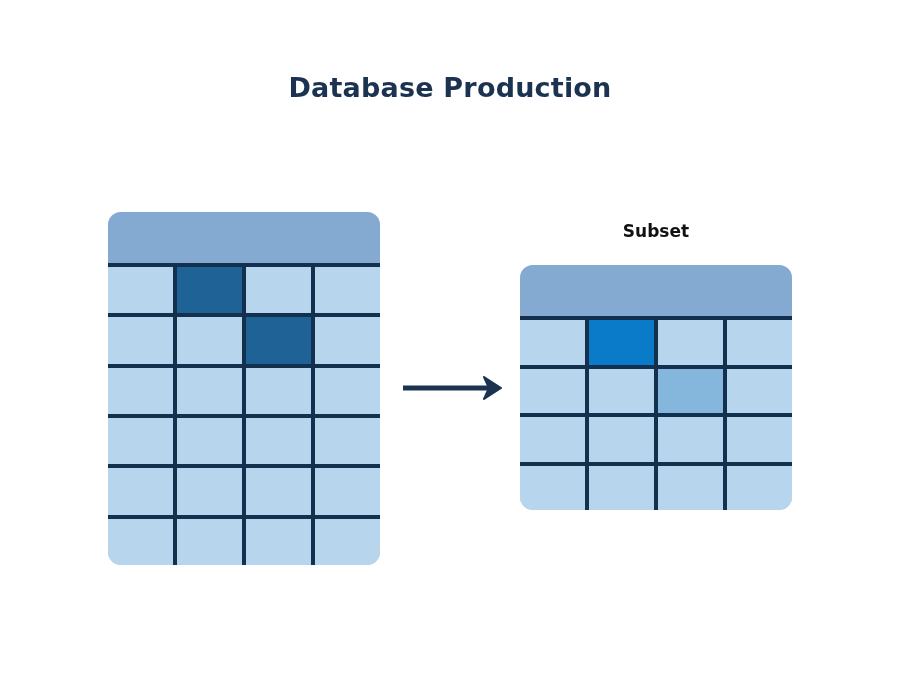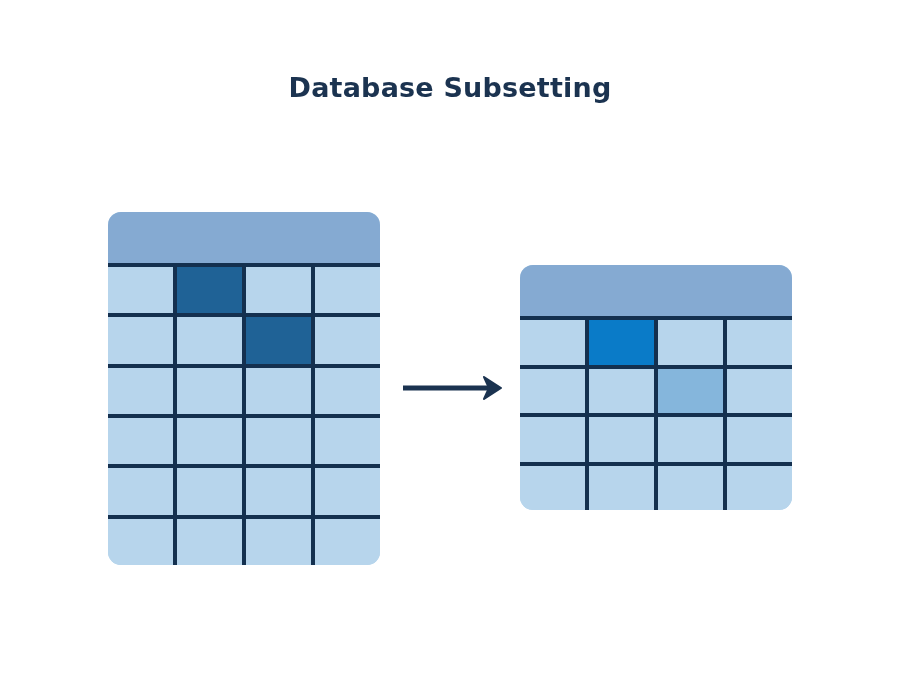--- a/index.html
+++ b/index.html
@@ -121,21 +121,21 @@
     top: 372px;
     width: 110px;
     height: 32px;
   }
 </style>
 </head>
 <body>
 
 <div id="stage">
 
-  <div class="title">Database Subsetting</div>
+  <div class="title">Database Production</div>
 
 
   <div class="db-table production">
     <div class="table-header-band"></div>
     <div class="grid" id="production-grid">
         <div class="grid-row" style="height: 16.6667%;">
           <div class="grid-cell" style="background: rgb(183, 213, 236);"></div>
           <div class="grid-cell" style="background: rgb(31, 98, 150);"></div>
           <div class="grid-cell" style="background: rgb(183, 213, 236);"></div>
           <div class="grid-cell" style="background: rgb(183, 213, 236);"></div>
@@ -173,20 +173,21 @@
       </div>
   </div>
 
   <div class="arrow">
     <svg width="110" height="32" viewBox="0 0 110 32">
       <line x1="5" y1="16" x2="92" y2="16" stroke="#1b3350" stroke-width="5" stroke-linecap="butt"></line>
       <path d="M 86 5 L 103 16 L 86 27 L 91 16 Z" fill="#1b3350" stroke="#1b3350" stroke-width="2" stroke-linejoin="round"></path>
     </svg>
   </div>
 
+  <div class="caption caption-subset">Subset</div>
 
   <div class="db-table subset">
     <div class="table-header-band"></div>
     <div class="grid" id="subset-grid">
         <div class="grid-row" style="height: 25%;">
           <div class="grid-cell" style="background: rgb(183, 213, 236);"></div>
           <div class="grid-cell" style="background: rgb(10, 123, 200);"></div>
           <div class="grid-cell" style="background: rgb(183, 213, 236);"></div>
           <div class="grid-cell" style="background: rgb(183, 213, 236);"></div>
         </div>

